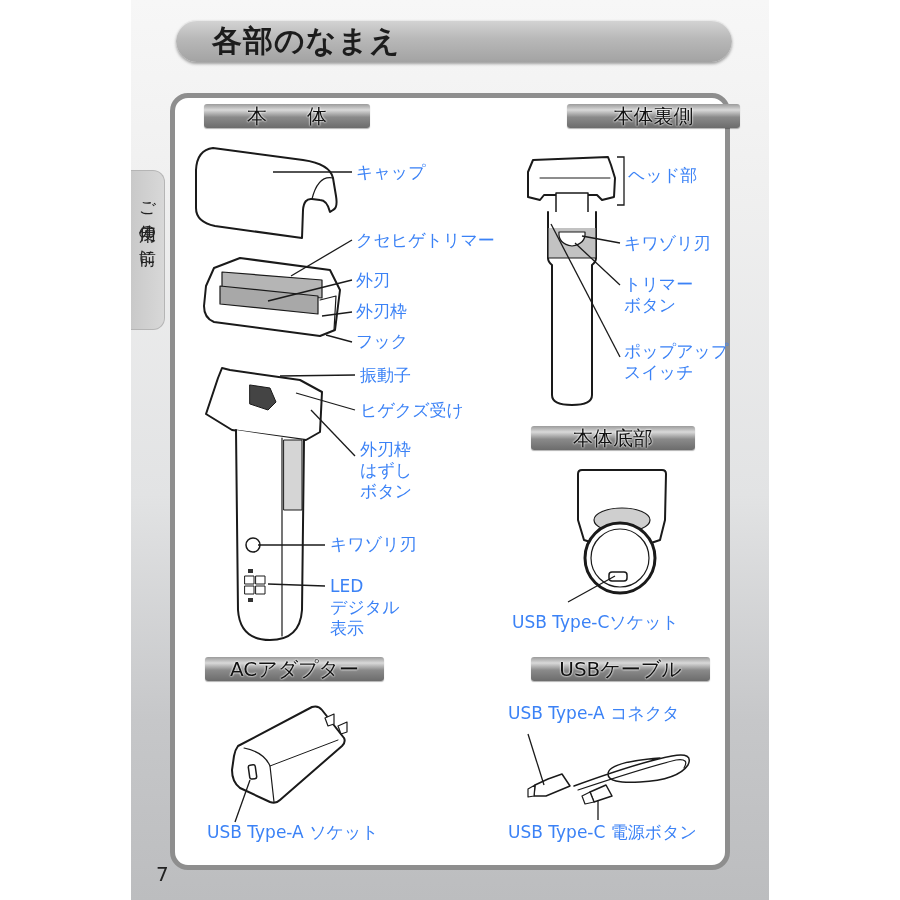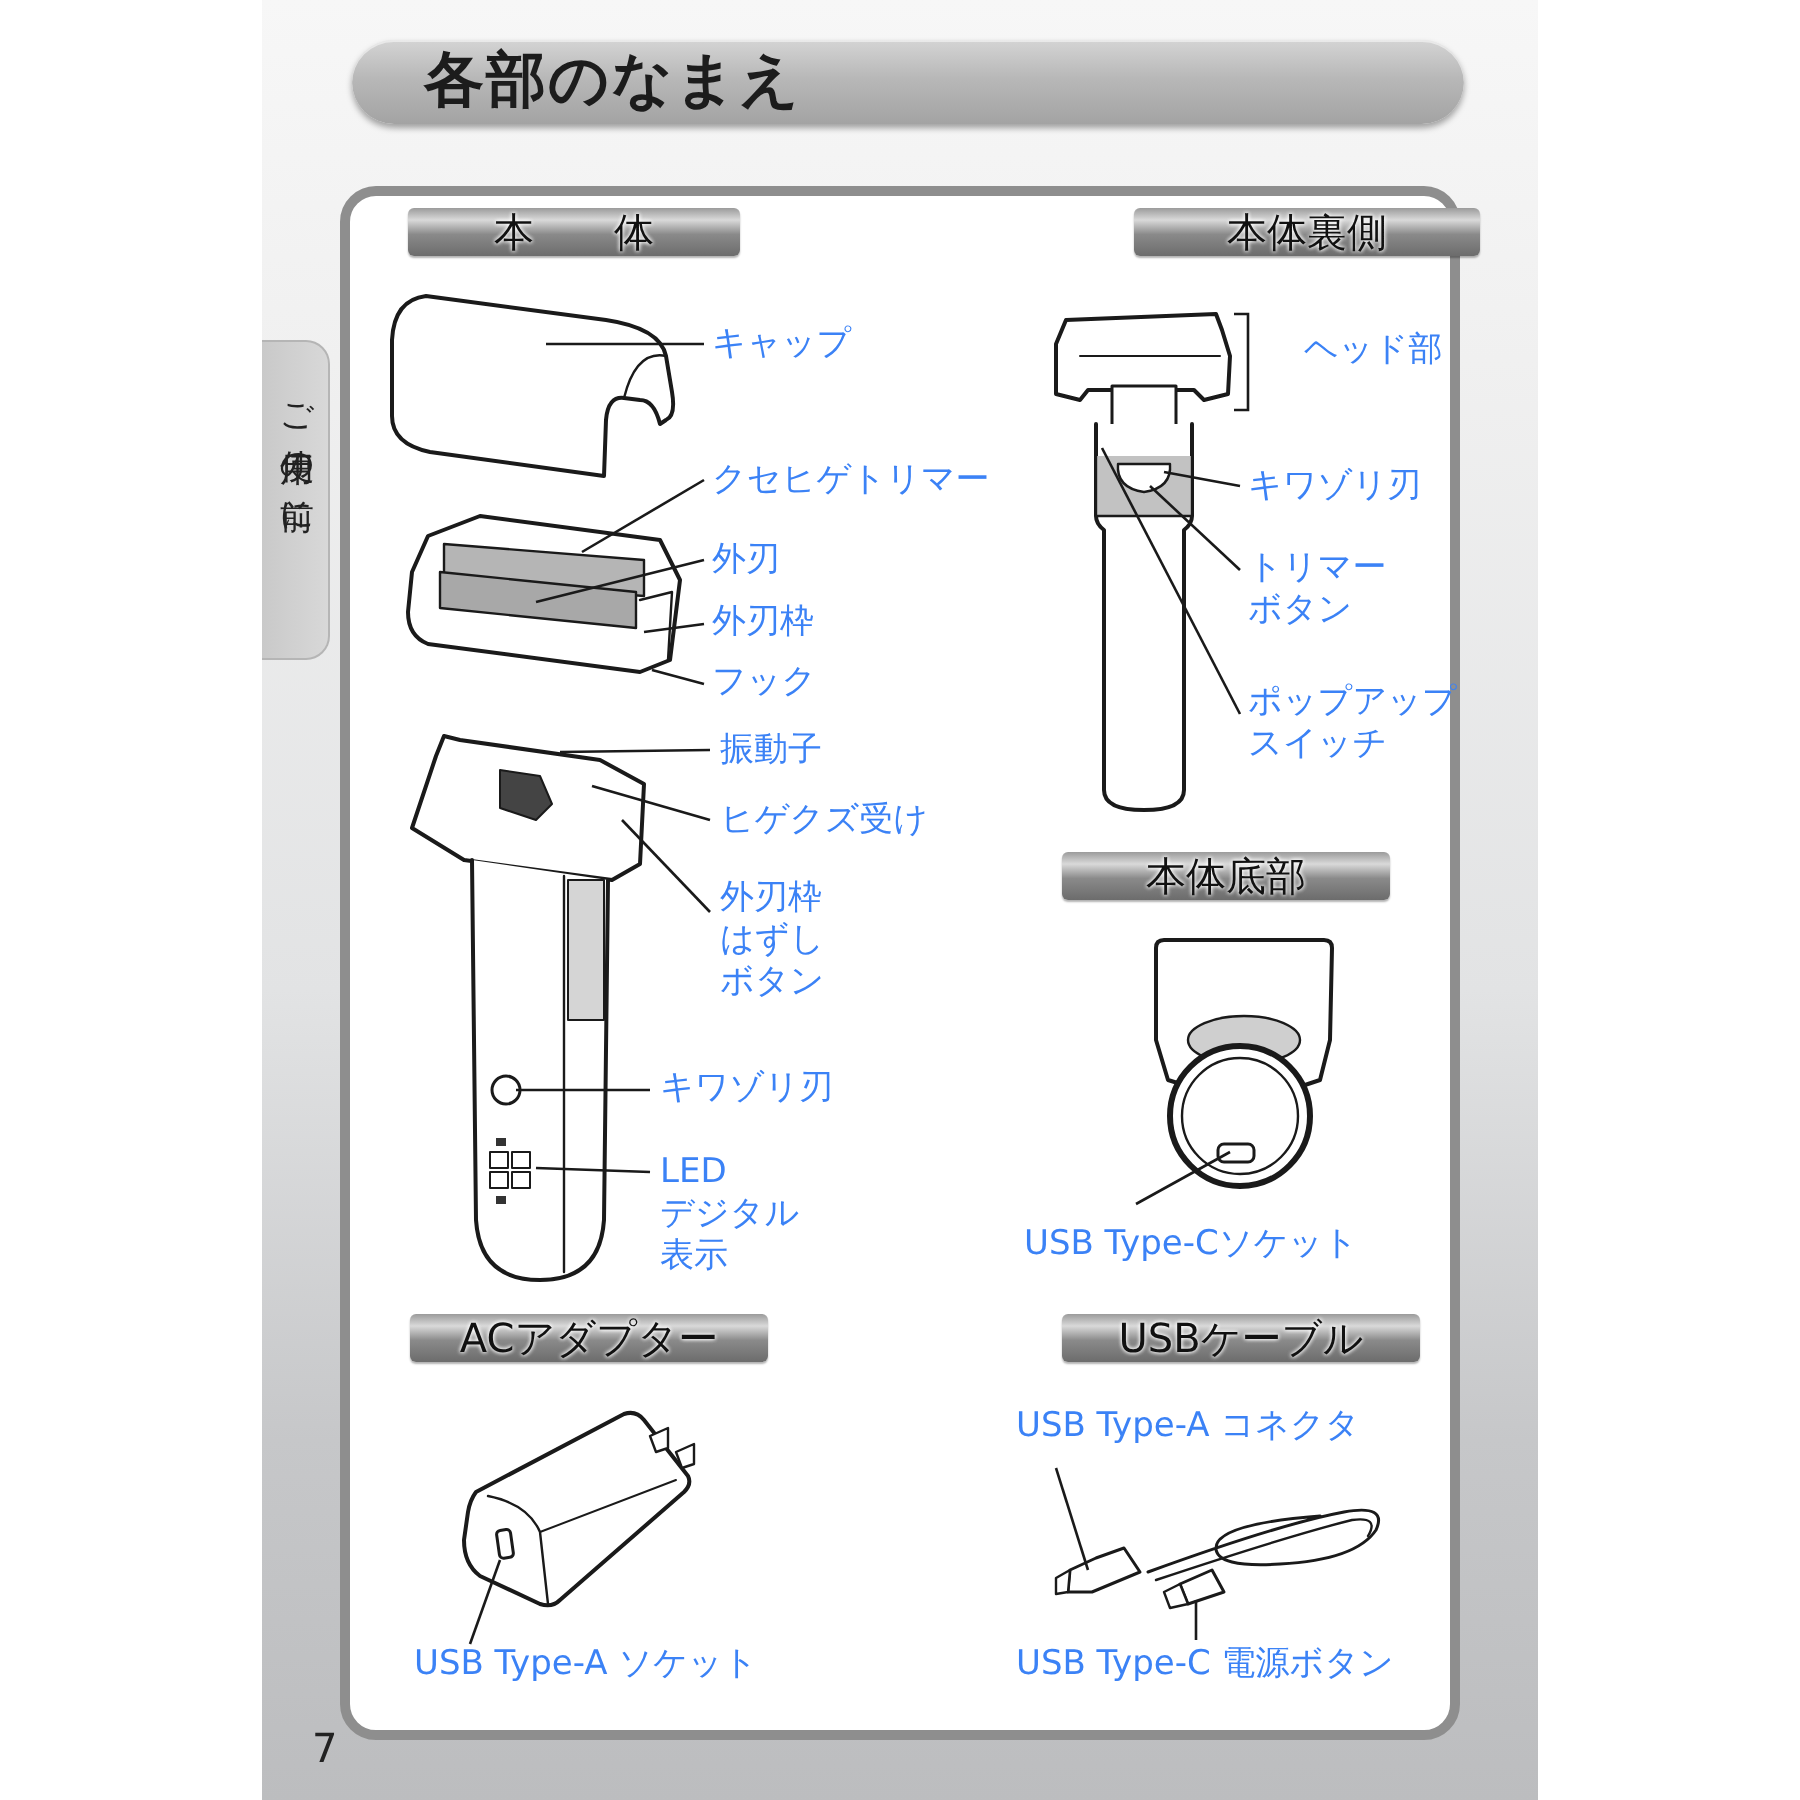--- a/index.html
+++ b/index.html
@@ -183,21 +183,21 @@
 <div class="label" style="left:360px; top:365px;">振動子</div>
 <div class="label" style="left:360px; top:401px;font-family:Liberation Mono, monospace;">ヒゲクズ受け</div>
 <div class="label multi" style="left:360px; top:439px;">外刃枠
 はずし
 ボタン</div>
 <div class="label" style="left:330px; top:534px;">キワゾリ刃</div>
 <div class="label multi" style="left:330px; top:576px;">LED
 デジタル
 表示</div>
 
-<div class="label" style="left:628px; top:165px;margin-left:24px;">ヘッド部</div>
+<div class="label" style="left:628px; top:165px;">ヘッド部</div>
 <div class="label" style="left:624px; top:233px;">キワゾリ刃</div>
 <div class="label multi" style="left:624px; top:274px;">トリマー
 ボタン</div>
 <div class="label multi" style="left:624px; top:341px;">ポップアップ
 スイッチ</div>
 
 <div class="label" style="left:512px; top:612px;">USB Type-Cソケット</div>
 
 <div class="label" style="left:207px; top:822px;">USB Type-A ソケット</div>
 

